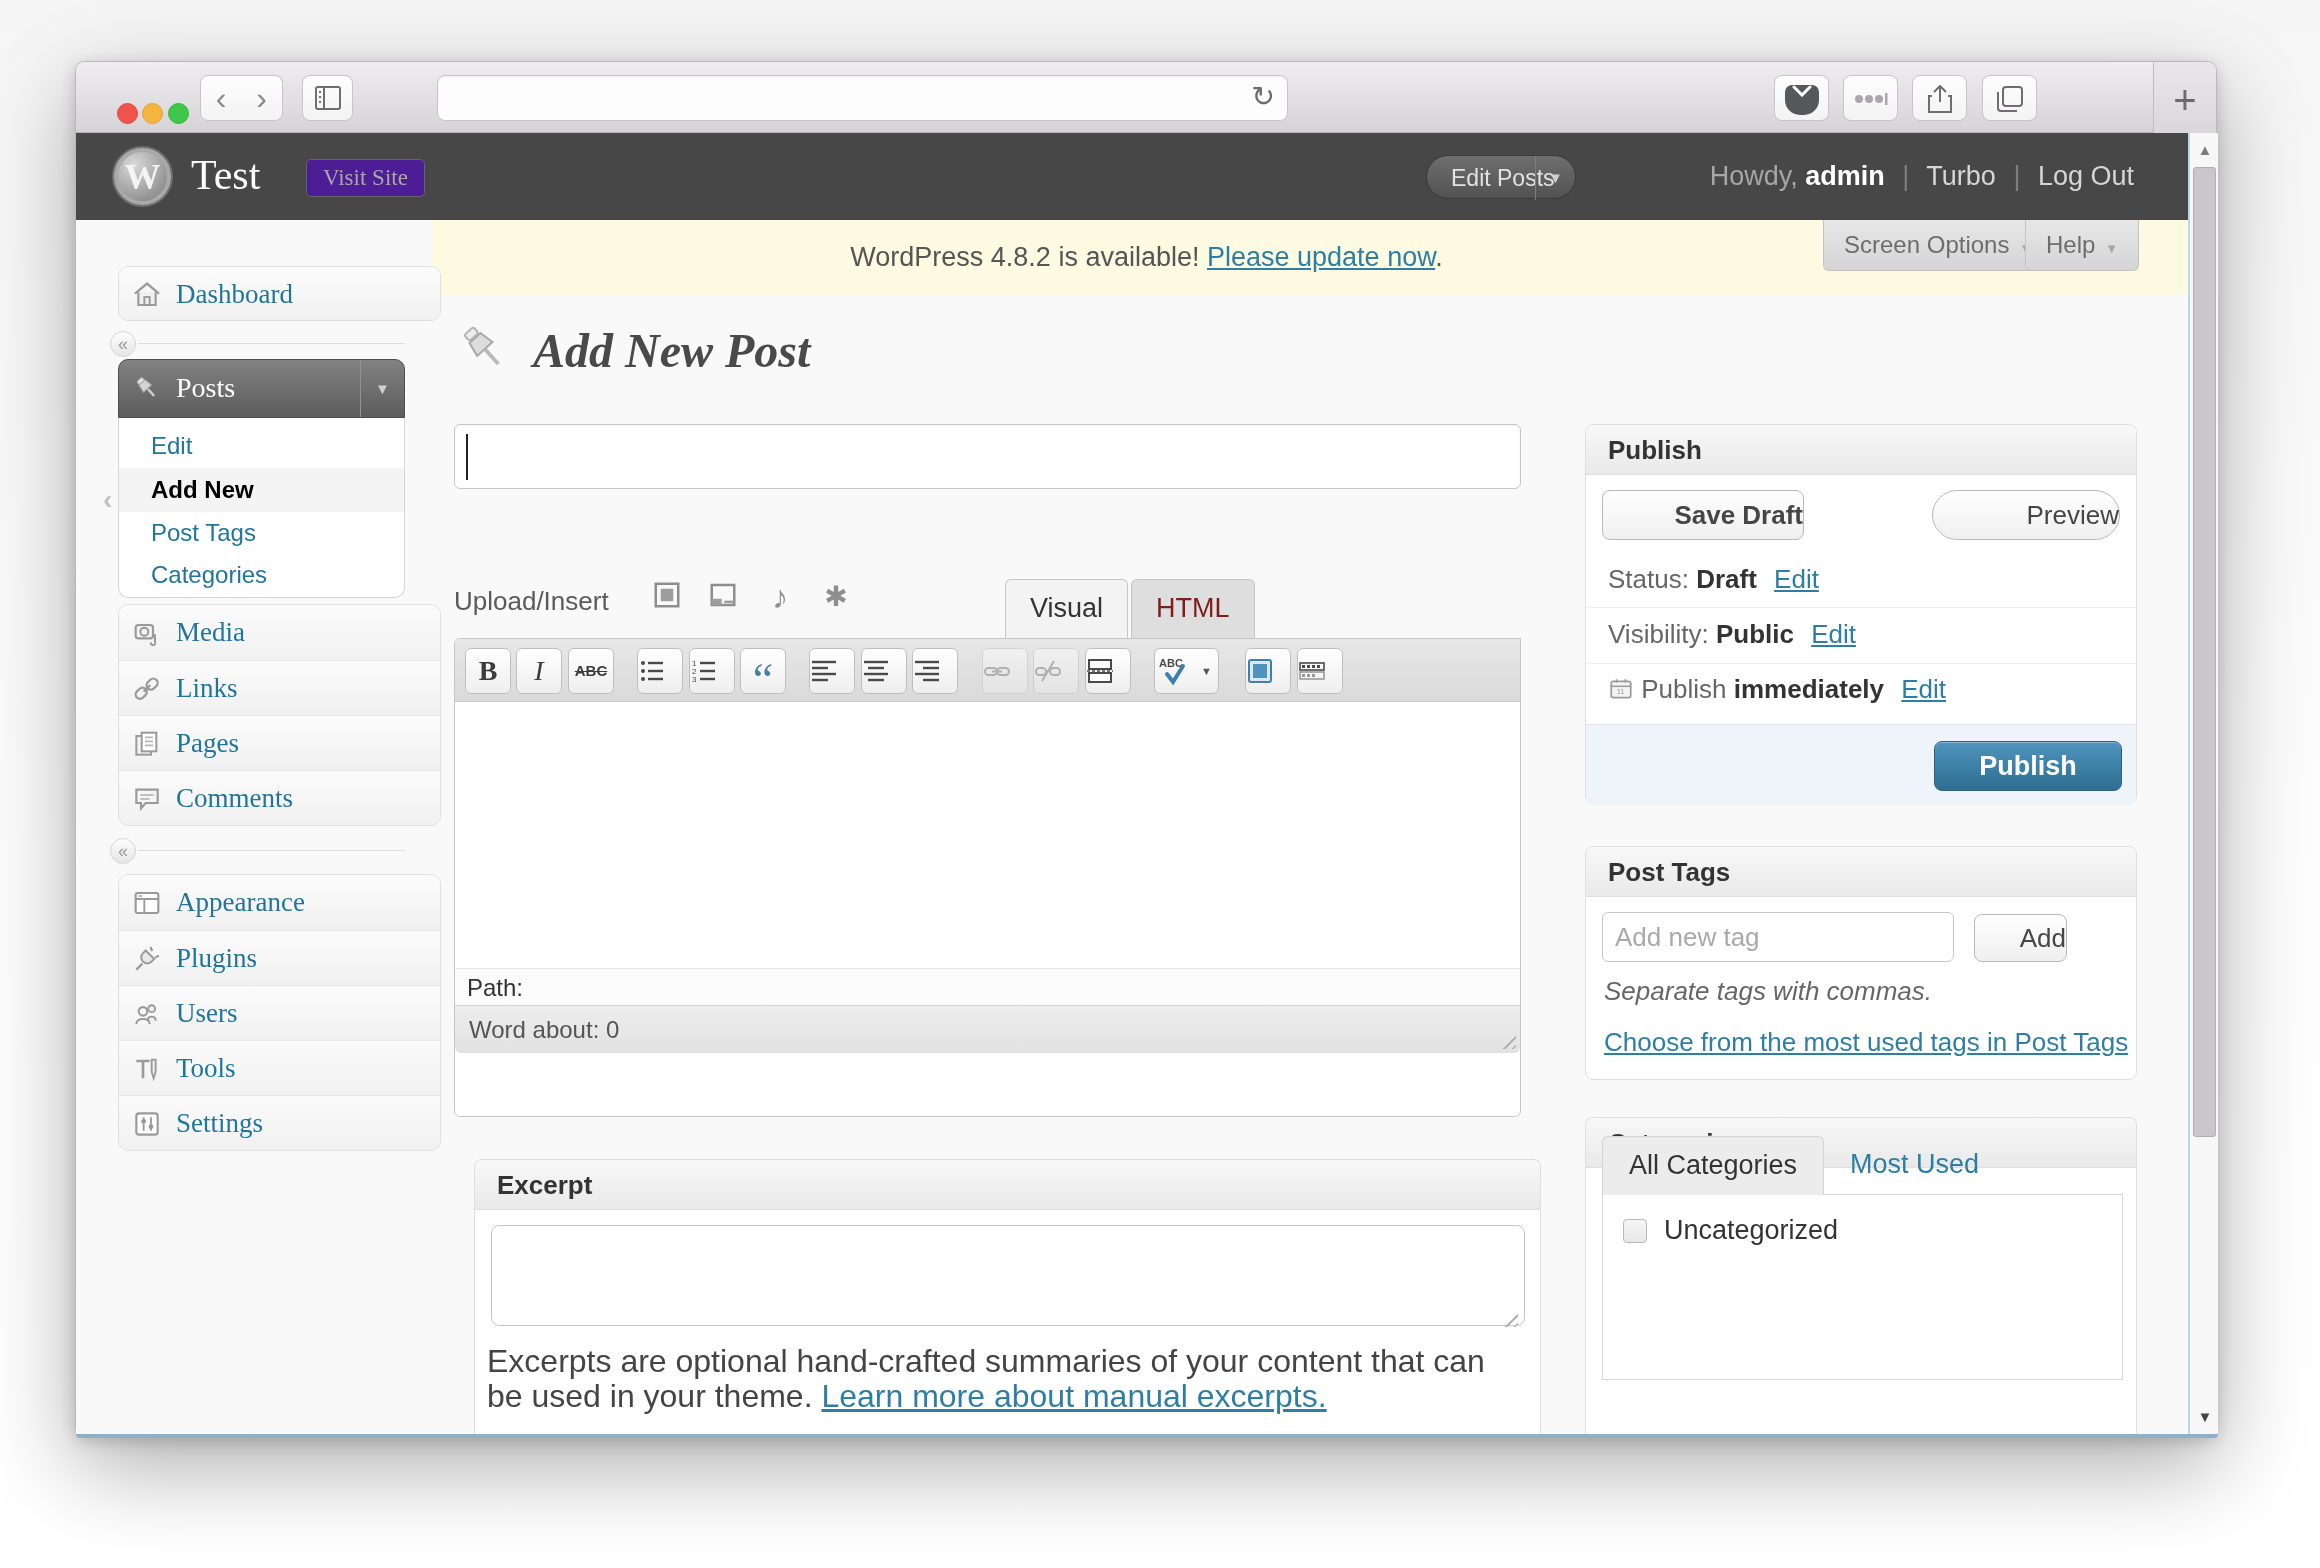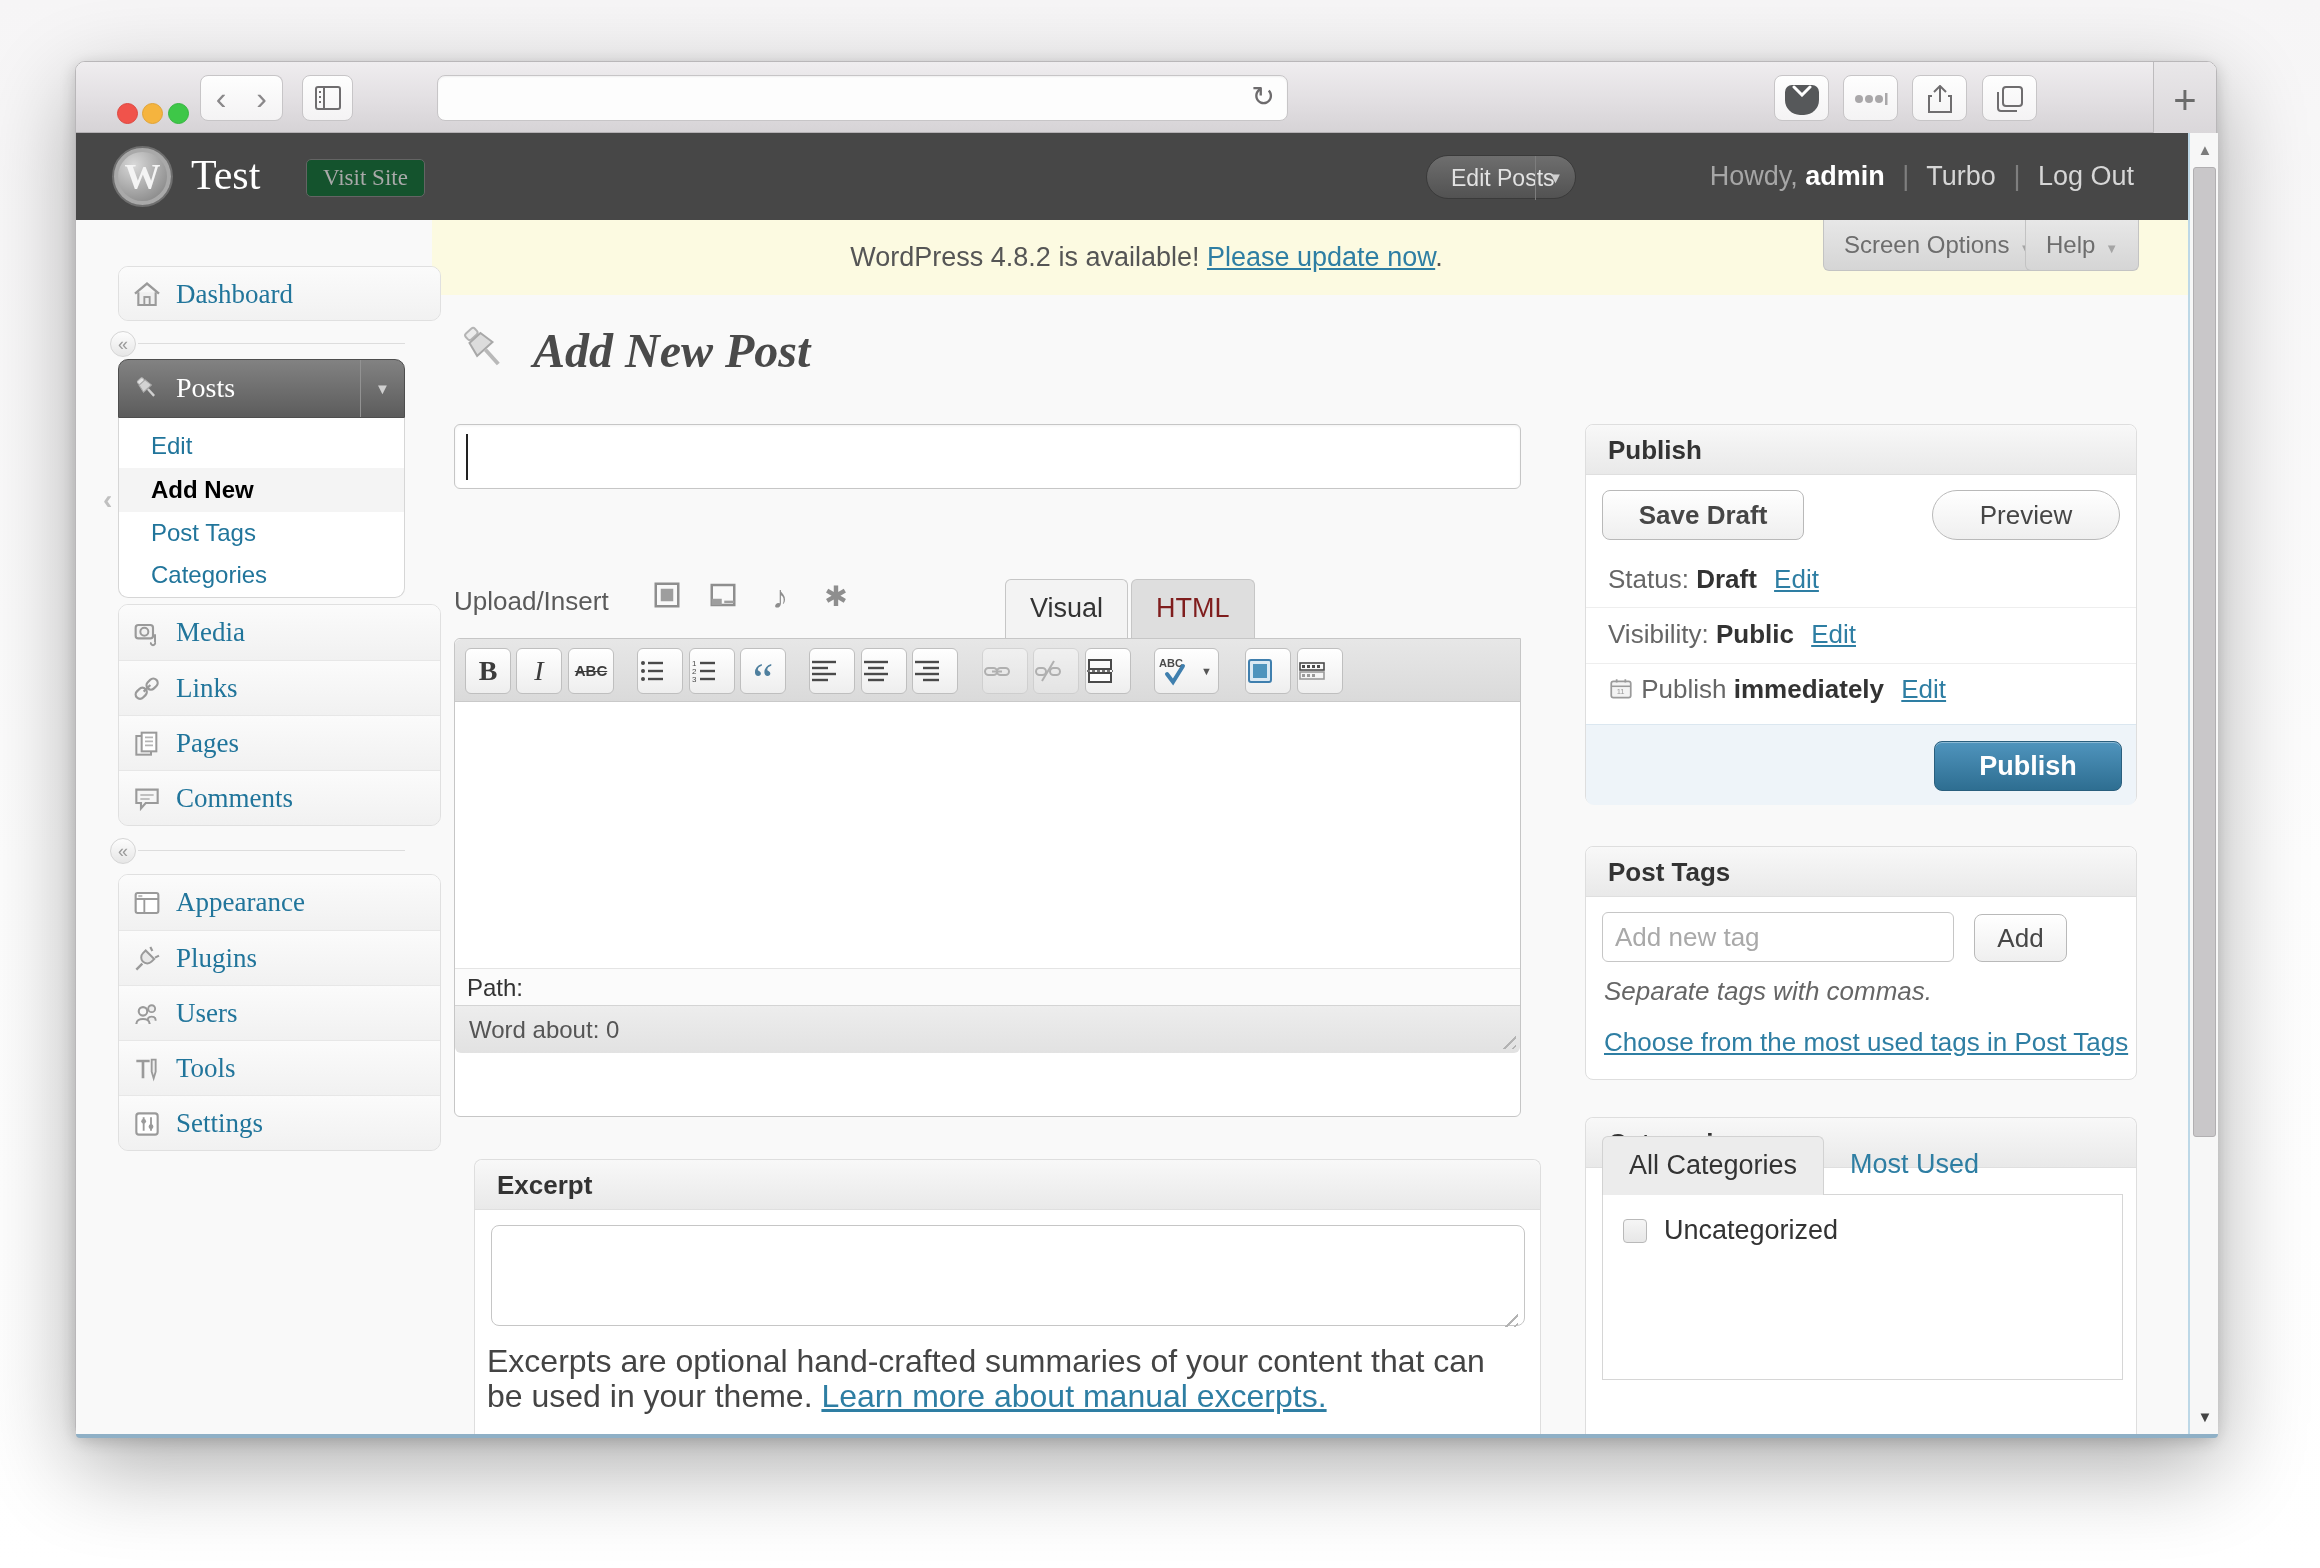--- a/index.html
+++ b/index.html
@@ -51,21 +51,21 @@
   
   .wp-header { position:absolute; left:0; top:0; width:2113px; height:87px; background:#474747; }
   .wp-logo { position:absolute; left:36px; top:13px; width:61px; height:61px; border-radius:50%;
     background:radial-gradient(circle at 35% 30%,#d9d9d9,#8f8f8f 70%);
     border:2px solid #6f6f6f; color:#f4f4f4; text-align:center; line-height:59px;
     font-family:"Liberation Serif",serif; font-size:36px; font-weight:bold;
     box-shadow:inset 0 0 0 4px #a9a9a9; }
   .site-name { position:absolute; left:115px; top:18px; color:#fff;
     font-family:"Liberation Serif","DejaVu Serif",serif; font-size:42px; }
   .visit-site { position:absolute; left:230px; top:26px; height:38px; padding:0 16px;
-    background:#14532d; border:1px solid #646464; border-radius:5px;
+    background:#4c1d95; border:1px solid #646464; border-radius:5px;
     color:#a9a9a9; font-family:"Liberation Serif",serif; font-size:23px; line-height:36px; }
   .fav-pill { position:absolute; left:1350px; top:22px; width:150px; height:44px; border-radius:22px;
     background:linear-gradient(180deg,#6e6e6e,#525252); border:1px solid #3a3a3a;
     color:#e2e2e2; font-size:23px; }
   .fav-label { position:absolute; left:24px; top:9px; }
   .fav-arrow { position:absolute; right:0; top:0; width:40px; height:44px;
     border-left:1px solid #7d7d7d; color:#cfcfcf; font-size:15px;
     text-align:center; line-height:44px; }
   .howdy { position:absolute; right:55px; top:28px; font-size:27px; color:#a6a6a6; }
   .howdy b { color:#ffffff; font-weight:bold; }
@@ -155,21 +155,21 @@
 
   .textarea-box { position:absolute; left:16px; top:65px; width:1034px; height:101px;
     border:1px solid #c6c6c6; border-radius:8px; background:#fff; font-size:26px; padding:8px;
     resize:none; }
   .excerpt-desc { position:absolute; left:12px; top:184px; width:1034px;
     font-size:32px; color:#444; line-height:35px; }
   .excerpt-desc a { color:#2e7ea3; }
 
   .wbtn { position:absolute; height:50px; border:1px solid #b9b9b9; border-radius:8px;
     background:linear-gradient(180deg,#ffffff,#efefef); color:#464646; font-size:26px;
-    text-align:center; }
+    text-align:right; }
   .wbtn.pill { border-radius:25px; }
   .pubrow { position:absolute; left:0; width:100%; font-size:26px; color:#666; padding-left:22px; }
   .pubrow b { color:#333; }
   .pubrow a { color:#2e7ea3; text-decoration:underline; margin-left:10px; }
   .pub-divider { position:absolute; left:0; width:100%; height:1px; background:#eee; }
   .pub-footer { position:absolute; left:0; top:299px; width:100%; height:81px;
     background:#eef4f9; border-top:1px solid #dbe7f0; border-radius:0 0 8px 8px; }
   .publish-btn { position:absolute; right:14px; top:16px; width:188px; height:50px;
     border-radius:8px; background:linear-gradient(180deg,#4f94bd,#2e6e91);
     border:1px solid #2a5f7e; color:#fff; font-weight:bold; font-size:27px; text-align:center;

